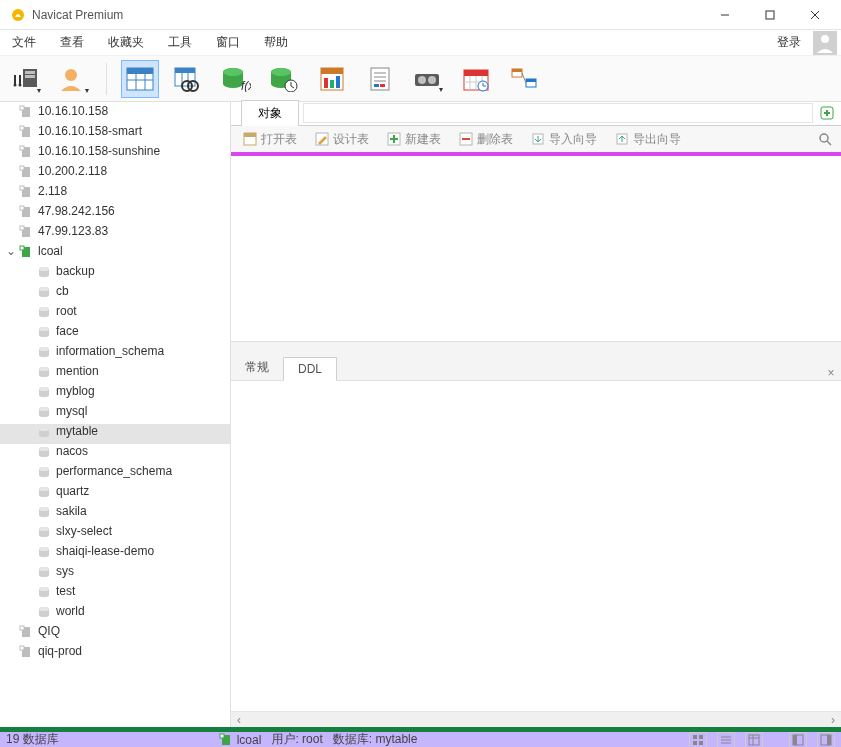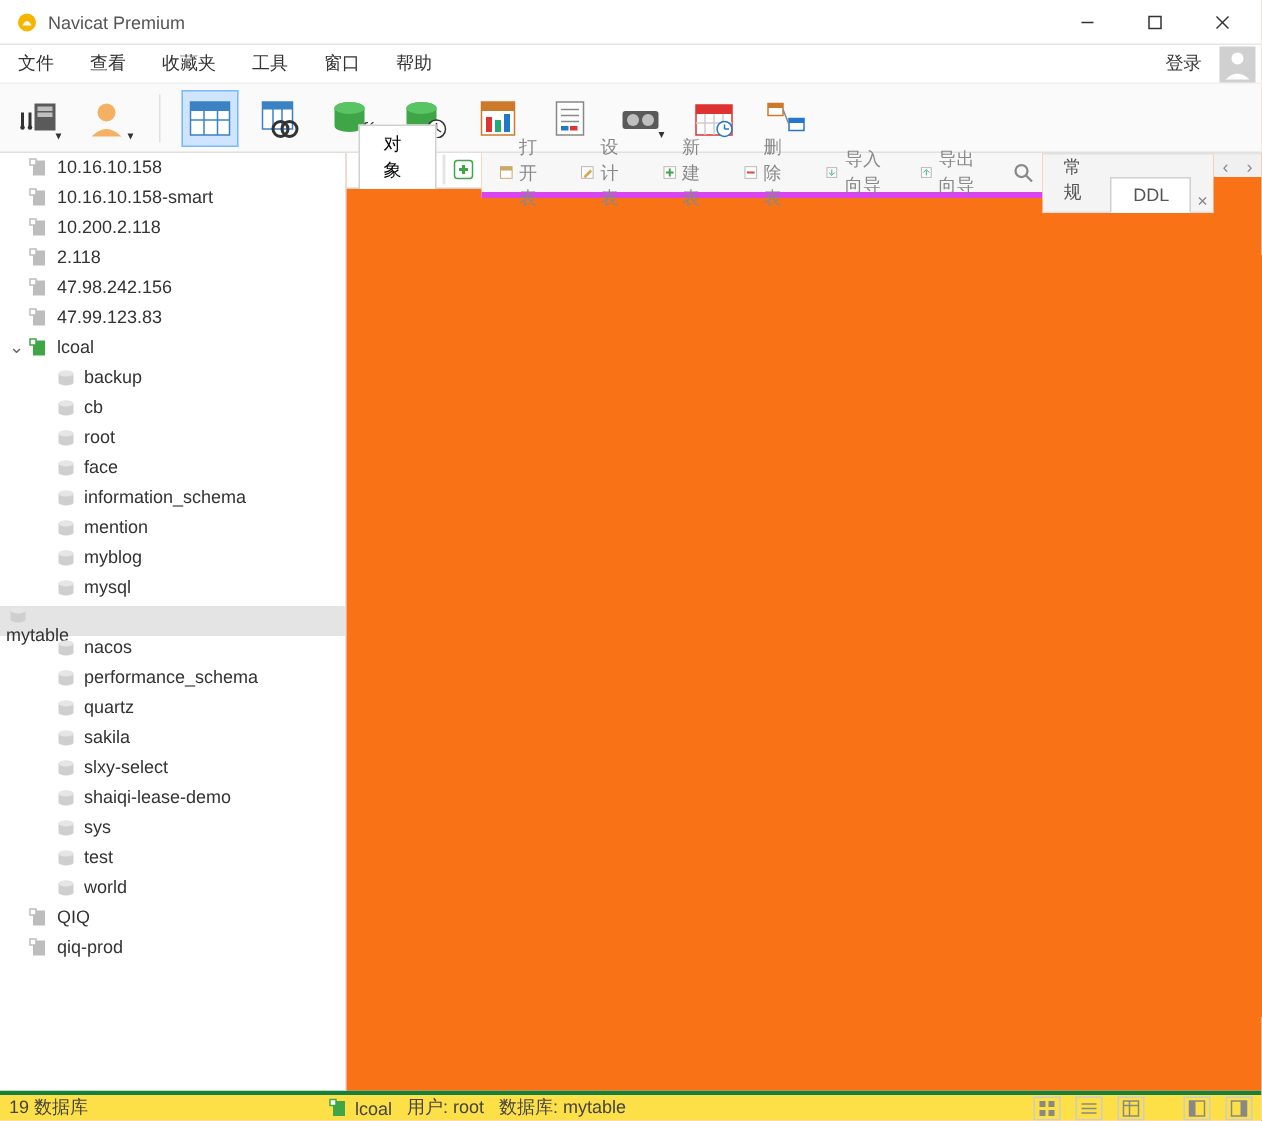--- a/index.html
+++ b/index.html
@@ -19,27 +19,27 @@
 .toolbar { height: 46px; background: #fafafa; border-bottom: 1px solid #e0e0e0; display: flex; align-items: center; padding: 0 6px; gap: 10px; }
 .toolbar .tbtn { width: 38px; height: 38px; display: flex; align-items: center; justify-content: center; border: 1px solid transparent; }
 .toolbar .tbtn.active { background: #cfe4ff; border: 1px solid #7ab8ff; }
 .toolbar .sep { width: 1px; height: 32px; background: #e0e0e0; margin: 0 4px; }
 
 .body { display: flex; height: calc(747px - 30px - 26px - 46px - 20px); }
 
 .sidebar { width: 231px; background: #fff; overflow-y: auto; border-right: 1px solid #e0e0e0; }
 .tree { padding: 2px 0; }
 .tree-row { height: 20px; display: flex; padding-left: 4px; white-space: nowrap; color: #333; }
-.tree-row.selected { background: #e4e4e4; flex-direction: column; }
+.tree-row.selected { background: #e4e4e4; }
 .tree-row .indent { display: inline-block; }
 .tree-row .twisty { width: 14px; text-align: center; color: #666; }
 .tree-row .icon { width: 16px; height: 16px; margin-right: 4px; display: inline-flex; align-items: center; justify-content: center; }
 .tree-row .label { }
 
-.main { flex: 1; display: flex; flex-direction: row; background: #f97316; }
+.main { flex: 1; display: flex; flex-direction: column; background: #84cc16; }
 
 .tabrow { height: 24px; display: flex; align-items: flex-end; background: #fff; border-bottom: 1px solid #d0d0d0; }
 .tabrow .tab { padding: 4px 16px; border: 1px solid #d0d0d0; border-bottom: none; background: #f7f7f7; margin-bottom: -1px; background:#fff; }
 .tabrow .addr { flex: 1; height: 20px; margin: 0 4px 2px 4px; border: 1px solid #e4e4e4; background:#fff; }
 .tabrow .newtab { width: 20px; height: 20px; margin-right: 4px; margin-bottom: 2px; display:flex; align-items:center; justify-content:center; }
 
 .actionbar { height: 30px; background: #f7f7f7; border-bottom: 4px solid #d946ef; display: flex; align-items: center; padding: 0 6px; gap: 6px; }
 .actionbar .ab { display: flex; align-items: center; gap: 4px; padding: 2px 6px; color: #888; }
 .actionbar .ab .ic { width: 14px; height: 14px; }
 .actionbar .spacer { flex: 1; }
@@ -52,21 +52,21 @@
 .panel-tabs .ptab.active { background: #fff; border: 1px solid #d0d0d0; border-bottom: 1px solid #fff; margin-bottom: -1px; }
 .panel-tabs .spacer { flex: 1; }
 .panel-tabs .close { width: 20px; text-align: center; color: #888; }
 
 .content-bottom { height: 330px; background: #fff; }
 
 .hscroll { height: 16px; background: #f0f0f0; display: flex; align-items: center; border-top:1px solid #e4e4e4;}
 .hscroll .arrow { width: 16px; text-align: center; color: #888; }
 .hscroll .track { flex: 1; height: 14px; background: #f0f0f0; }
 
-.statusbar { height: 20px; background: #fde047; border-top: 3px solid #15803d; display: flex; align-items: center; padding: 0 6px; gap: 10px; color: #444; }
+.statusbar { height: 20px; background: #c4b5fd; border-top: 5px solid #15803d; display: flex; align-items: center; padding: 0 6px; gap: 10px; color: #444; }
 .statusbar .seg { display: flex; align-items: center; gap: 4px; }
 .statusbar .spacer { flex: 1; }
 .statusbar .vbtn { width: 18px; height: 16px; border: 1px solid #ccc; display:flex; align-items:center; justify-content:center; }
 
 
 .db-ico { width:12px; height:12px; }
 .conn-ico { width:14px; height:14px; }
 </style>
 </head>
 <body>
@@ -251,20 +251,31 @@
         </div>
         <div class="tree-row">
           <span class="indent" style="width:0px"></span>
           <span class="twisty"></span>
           <span class="icon">
             <svg class="conn-ico" viewBox="0 0 14 14">
               <rect x="3" y="2" width="8" height="10" fill="#bdbdbd"></rect>
               <rect x="1" y="1" width="4" height="4" fill="#fff" stroke="#bdbdbd"></rect>
             </svg>
           </span>
+          <span class="label">10.16.10.158-sunshine</span>
+        </div>
+        <div class="tree-row">
+          <span class="indent" style="width:0px"></span>
+          <span class="twisty"></span>
+          <span class="icon">
+            <svg class="conn-ico" viewBox="0 0 14 14">
+              <rect x="3" y="2" width="8" height="10" fill="#bdbdbd"></rect>
+              <rect x="1" y="1" width="4" height="4" fill="#fff" stroke="#bdbdbd"></rect>
+            </svg>
+          </span>
           <span class="label">10.200.2.118</span>
         </div>
         <div class="tree-row">
           <span class="indent" style="width:0px"></span>
           <span class="twisty"></span>
           <span class="icon">
             <svg class="conn-ico" viewBox="0 0 14 14">
               <rect x="3" y="2" width="8" height="10" fill="#bdbdbd"></rect>
               <rect x="1" y="1" width="4" height="4" fill="#fff" stroke="#bdbdbd"></rect>
             </svg>

